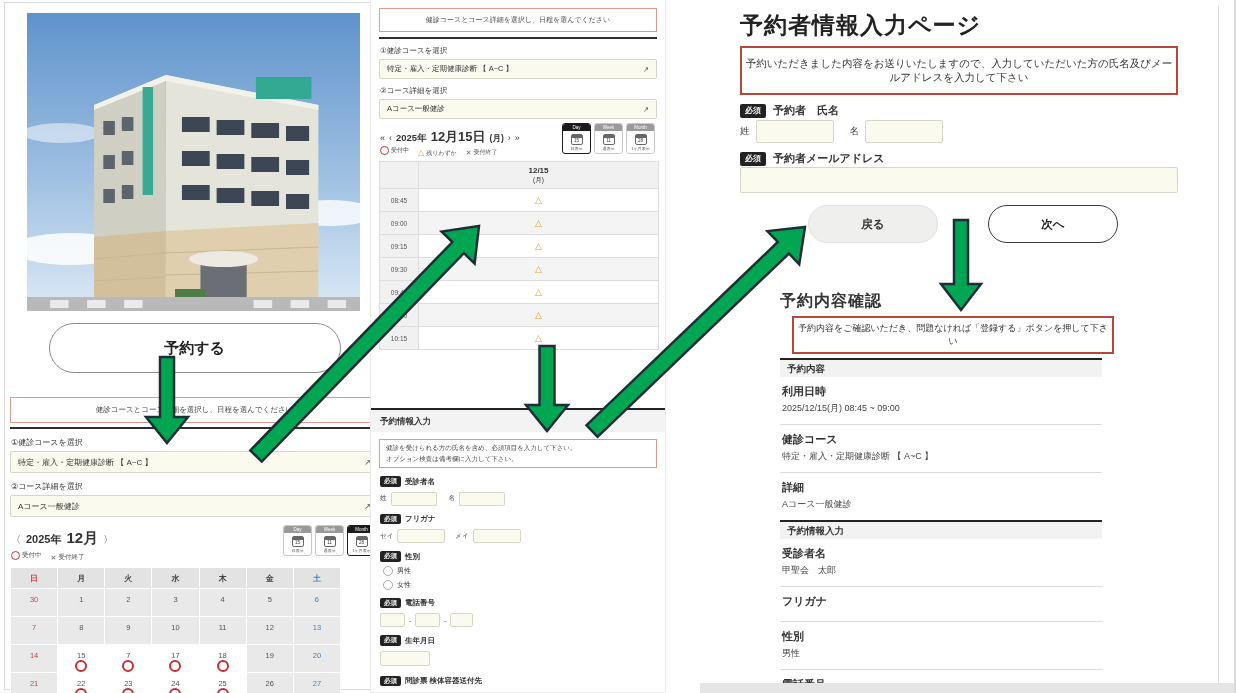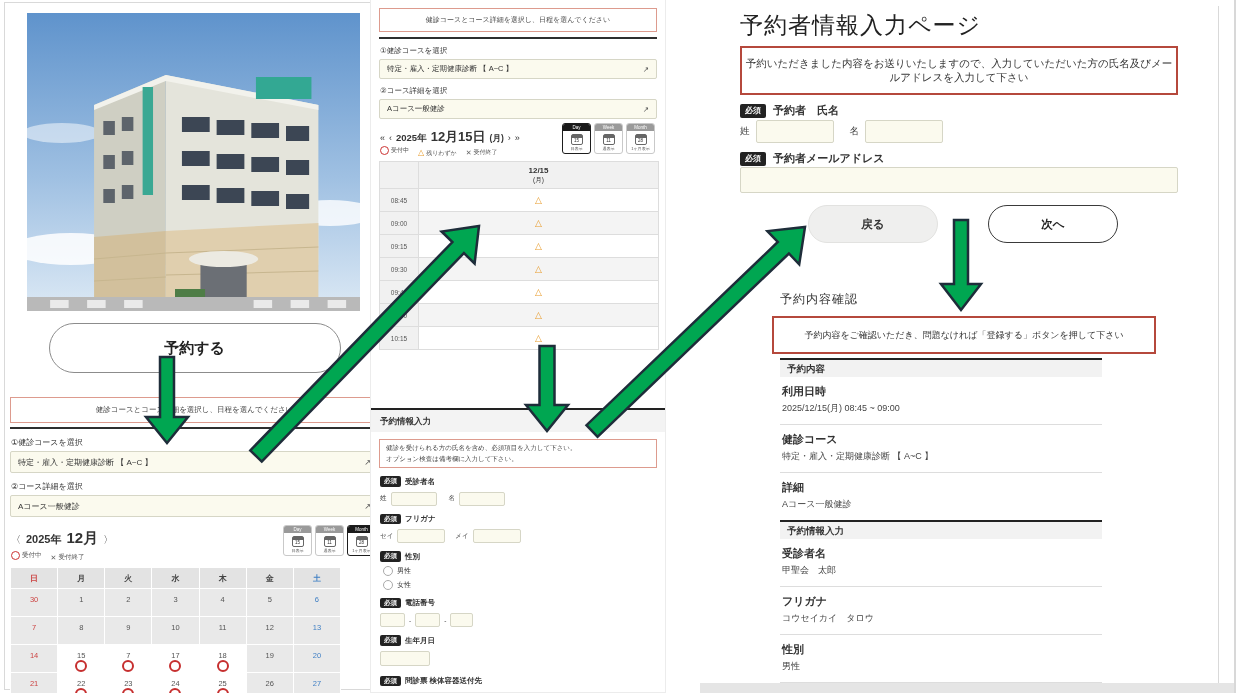--- a/index.html
+++ b/index.html
@@ -84,34 +84,34 @@
            font-size:8.5px;font-weight:bold;padding-left:9px;}
   #m-form-notice{margin:7px 8px 0;font-size:6.5px;text-align:left;padding:3px 6px;line-height:1.65;}
   .frow{margin:8px 9px 0;display:flex;align-items:center;font-size:7.5px;font-weight:bold;}
   .irow{margin:5px 9px 0;display:flex;align-items:center;gap:4px;font-size:6.5px;color:#444;}
   .sub-label{margin:6px 9px 2px;font-size:7px;color:#333;}
   .radio{width:8px;height:8px;border:1px solid #aaa;border-radius:50%;background:#fff;display:inline-block;margin-right:4px;}
   .rrow{margin:4px 12px 0;display:flex;align-items:center;font-size:7px;color:#333;}
 
   
   #panel-right > div{position:absolute;box-sizing:border-box;}
-  #r-title{left:40px;top:10px;font-size:23px;font-weight:normal;letter-spacing:1px;color:#222;}
+  #r-title{left:40px;top:10px;font-size:23px;font-weight:bold;letter-spacing:1px;color:#222;}
   #r-notice{left:40px;top:46px;width:438px;height:49px;border:2px solid #b5483c;display:flex;
             align-items:center;justify-content:center;font-size:10.5px;color:#333;text-align:center;}
   #r-req1{left:40px;top:103px;font-size:11px;font-weight:bold;}
   #r-req1 .req,#r-req2 .req{font-size:8px;padding:3px 5px;}
   #r-name-row{left:40px;top:120px;display:flex;align-items:center;gap:6px;font-size:9.5px;color:#444;}
   #r-req2{left:40px;top:151px;font-size:11px;font-weight:bold;}
   #r-email{left:40px;top:167px;width:438px;height:26px;}
   .pill{position:absolute;border-radius:20px;display:flex;align-items:center;justify-content:center;
         font-size:11.5px;font-weight:bold;font-family:inherit;cursor:pointer;}
   #r-back{left:108px;top:205px;width:130px;height:38px;background:#efefee;border:1px solid #e2e2e0;color:#333;}
   #r-next{left:288px;top:205px;width:130px;height:38px;background:#fff;border:1.5px solid #3a3a3a;color:#222;}
-  #r-ctitle{left:80px;top:291px;font-size:12px;font-weight:normal;letter-spacing:1px;text-align:center;}
-  #r-cnotice{left:72px;top:316px;width:384px;height:38px;border:2px solid #b5483c;display:flex;
+  #r-ctitle{left:80px;top:291px;font-size:16px;font-weight:bold;letter-spacing:1px;text-align:center;}
+  #r-cnotice{left:92px;top:316px;width:322px;height:38px;border:2px solid #b5483c;display:flex;
              align-items:center;justify-content:center;font-size:9px;text-align:center;color:#333;}
   #confirm-area{left:80px;top:358px;width:322px;}
   .csec-h{border-top:2px solid #222;background:#f2f2f2;height:17px;line-height:17px;font-size:9.5px;
           font-weight:bold;padding-left:7px;}
   .crow{padding:7px 2px 9px;border-bottom:1px solid #ddd;}
   .crow.last{border-bottom:none;}
   .crow-l{font-size:11px;font-weight:bold;color:#333;margin-bottom:3px;}
   .crow-v{font-size:9px;color:#444;}
   #r-vline{left:518px;top:6px;width:1px;height:677px;background:#d9d9d9;}
   #r-bottom{left:0;top:683px;width:536px;height:10px;background:#e5e5e5;}
@@ -579,21 +579,20 @@
           <div class="crow-l">詳細</div>
           <div class="crow-v">Aコース一般健診</div>
         </div>
         <div class="csec-h">予約情報入力</div>
         <div class="crow">
           <div class="crow-l">受診者名</div>
           <div class="crow-v">甲聖会　太郎</div>
         </div>
         <div class="crow">
           <div class="crow-l">フリガナ</div>
-          <div class="crow-v">コウセイカイ　タロウ</div>
         </div>
         <div class="crow">
           <div class="crow-l">性別</div>
           <div class="crow-v">男性</div>
         </div>
         <div class="crow">
           <div class="crow-l">電話番号</div>
         </div>
       </div>
     <div id="r-vline"></div>

